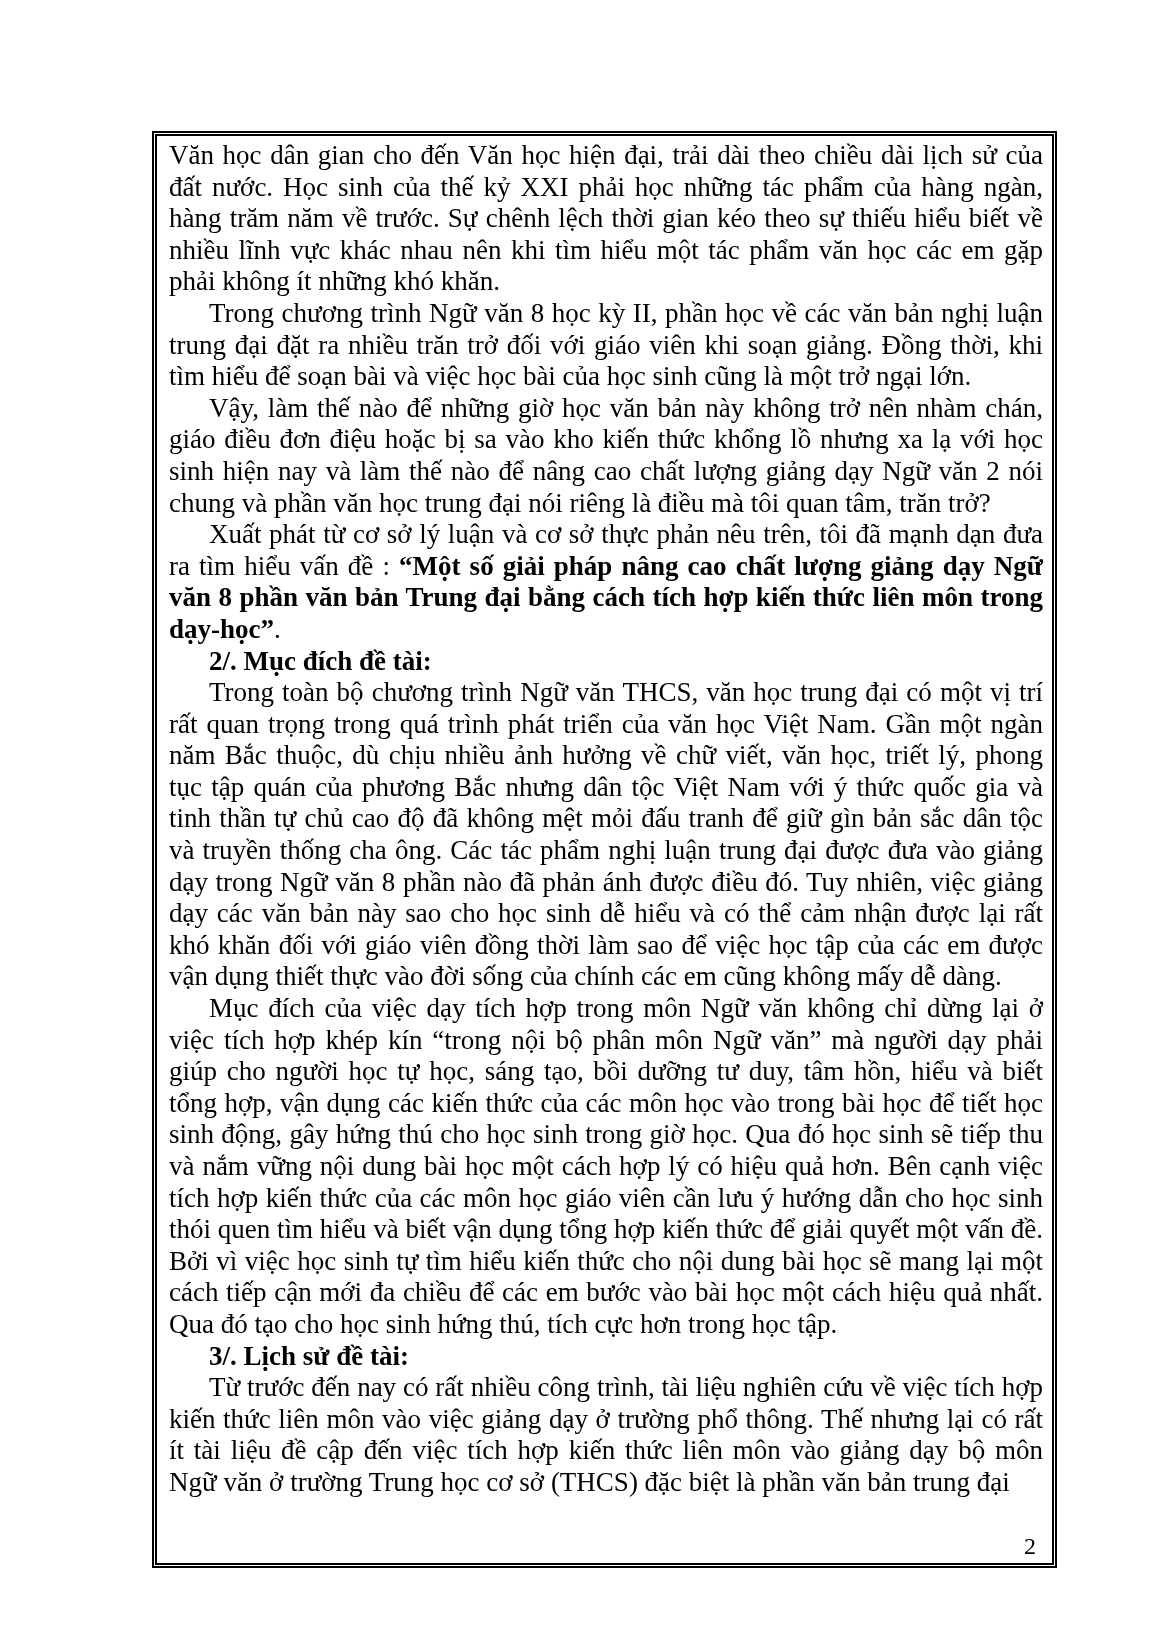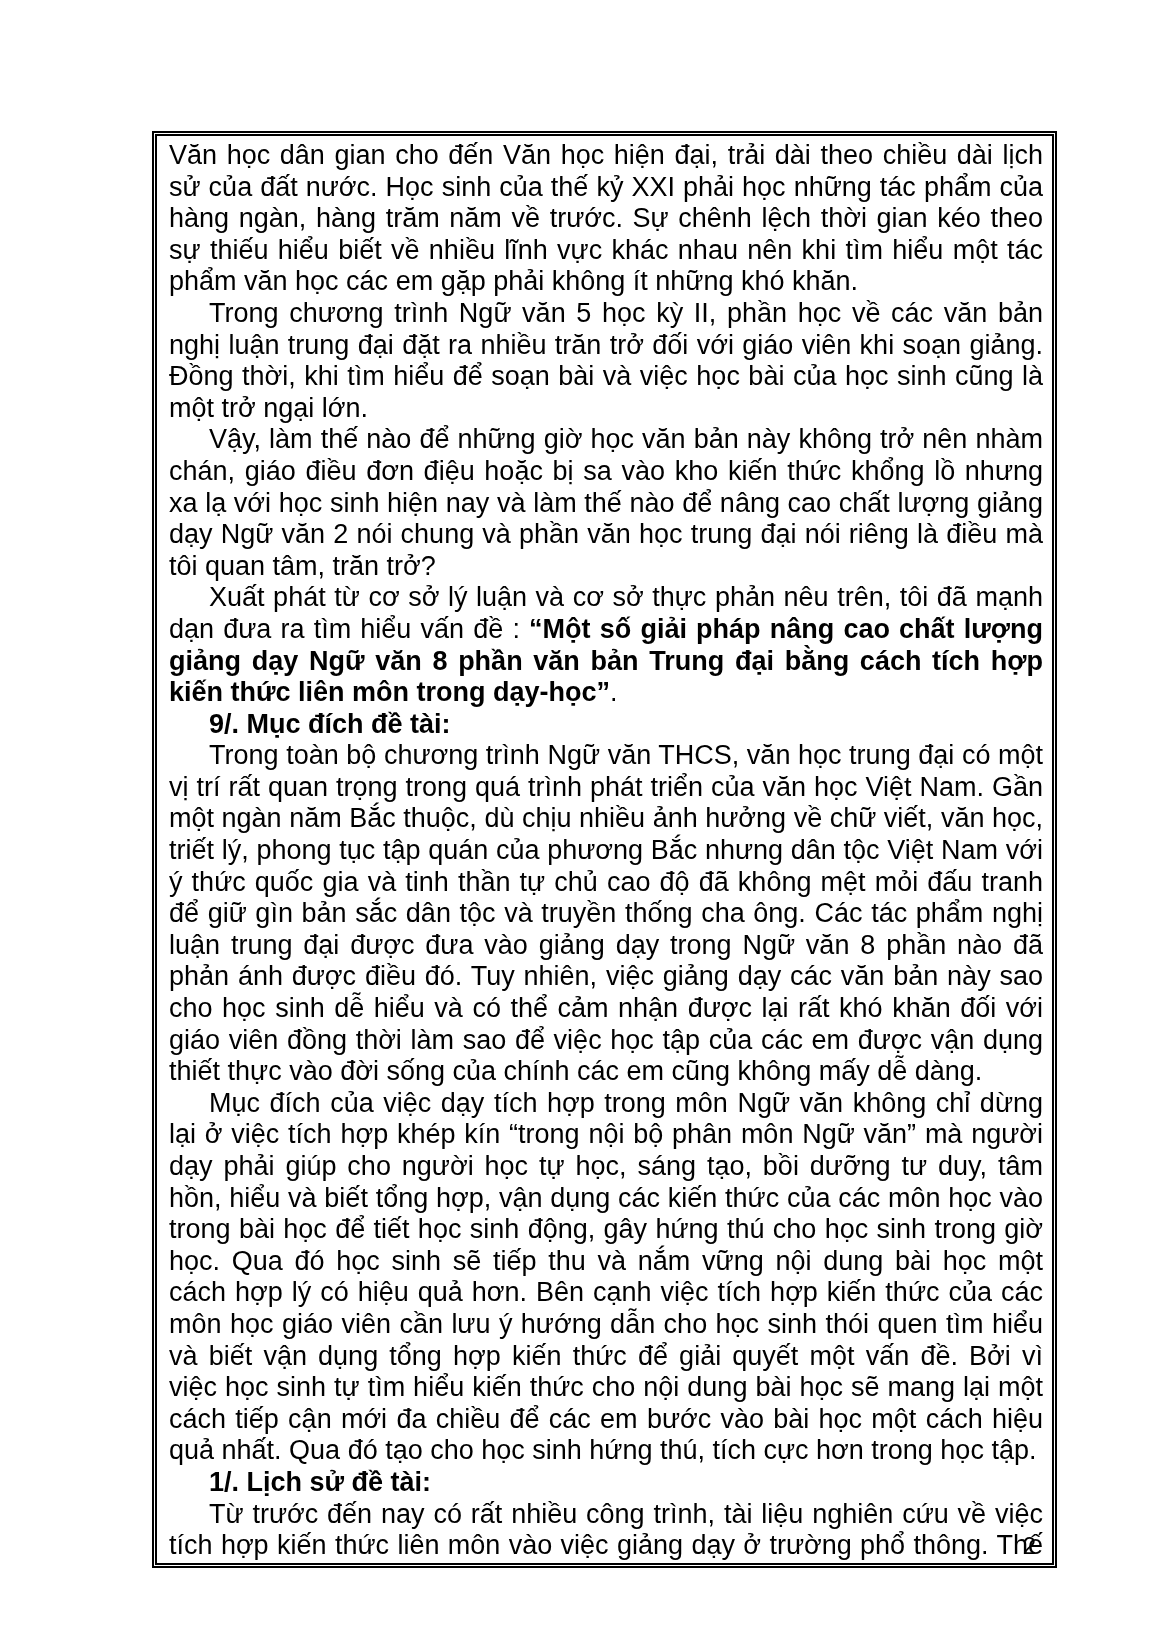--- a/index.html
+++ b/index.html
@@ -5,21 +5,21 @@
   html, body {
     margin: 0;
     padding: 0;
     background: #ffffff;
   }
   .page {
     position: relative;
     width: 1158px;
     height: 1637px;
     background: #ffffff;
-    font-family: Liberation Sans, sans-serif;
+    font-family: Liberation Serif, serif;
     color: #000000;
   }
   .frame {
     position: absolute;
     left: 152px;
     top: 131px;
     width: 905px;
     height: 1437px;
     box-sizing: border-box;
     border: 5px double #000000;
@@ -51,24 +51,24 @@
     line-height: 28px;
   }
 </style>
 </head>
 <body>
 
 <div class="page">
   <div class="frame">
     <div class="text-body">
         <p class="para">Văn học dân gian cho đến Văn học hiện đại, trải dài theo chiều dài lịch sử của đất nước. Học sinh của thế kỷ XXI phải học những tác phẩm của hàng ngàn, hàng trăm năm về trước. Sự chênh lệch thời gian kéo theo sự thiếu hiểu biết về nhiều lĩnh vực khác nhau nên khi tìm hiểu một tác phẩm văn học các em gặp phải không ít những khó khăn.</p>
-        <p class="para indent">Trong chương trình Ngữ văn 5 học kỳ II, phần học về các văn bản nghị luận trung đại đặt ra nhiều trăn trở đối với giáo viên khi soạn giảng. Đồng thời, khi tìm hiểu để soạn bài và việc học bài của học sinh cũng là một trở ngại lớn.</p>
+        <p class="para indent">Trong chương trình Ngữ văn 8 học kỳ II, phần học về các văn bản nghị luận trung đại đặt ra nhiều trăn trở đối với giáo viên khi soạn giảng. Đồng thời, khi tìm hiểu để soạn bài và việc học bài của học sinh cũng là một trở ngại lớn.</p>
         <p class="para indent">Vậy, làm thế nào để những giờ học văn bản này không trở nên nhàm chán, giáo điều đơn điệu hoặc bị sa vào kho kiến thức khổng lồ nhưng xa lạ với học sinh hiện nay và làm thế nào để nâng cao chất lượng giảng dạy Ngữ văn 2 nói chung và phần văn học trung đại nói riêng là điều mà tôi quan tâm, trăn trở?</p>
         <p class="para indent"><span>Xuất phát từ cơ sở lý luận và cơ sở thực phản nêu trên, tôi đã mạnh dạn đưa ra tìm hiểu vấn đề : </span><span class="bold-inline">“Một số giải pháp nâng cao chất lượng giảng dạy Ngữ văn 8 phần văn bản Trung đại bằng cách tích hợp kiến thức liên môn trong dạy-học”</span><span>.</span></p>
-        <p class="para indent heading">9/. Mục đích đề tài:</p>
+        <p class="para indent heading">2/. Mục đích đề tài:</p>
         <p class="para indent">Trong toàn bộ chương trình Ngữ văn THCS, văn học trung đại có một vị trí rất quan trọng trong quá trình phát triển của văn học Việt Nam. Gần một ngàn năm Bắc thuộc, dù chịu nhiều ảnh hưởng về chữ viết, văn học, triết lý, phong tục tập quán của phương Bắc nhưng dân tộc Việt Nam với ý thức quốc gia và tinh thần tự chủ cao độ đã không mệt mỏi đấu tranh để giữ gìn bản sắc dân tộc và truyền thống cha ông. Các tác phẩm nghị luận trung đại được đưa vào giảng dạy trong Ngữ văn 8 phần nào đã phản ánh được điều đó. Tuy nhiên, việc giảng dạy các văn bản này sao cho học sinh dễ hiểu và có thể cảm nhận được lại rất khó khăn đối với giáo viên đồng thời làm sao để việc học tập của các em được vận dụng thiết thực vào đời sống của chính các em cũng không mấy dễ dàng.</p>
         <p class="para indent">Mục đích của việc dạy tích hợp trong môn Ngữ văn không chỉ dừng lại ở việc tích hợp khép kín “trong nội bộ phân môn Ngữ văn” mà người dạy phải giúp cho người học tự học, sáng tạo, bồi dưỡng tư duy, tâm hồn, hiểu và biết tổng hợp, vận dụng các kiến thức của các môn học vào trong bài học để tiết học sinh động, gây hứng thú cho học sinh trong giờ học. Qua đó học sinh sẽ tiếp thu và nắm vững nội dung bài học một cách hợp lý có hiệu quả hơn. Bên cạnh việc tích hợp kiến thức của các môn học giáo viên cần lưu ý hướng dẫn cho học sinh thói quen tìm hiểu và biết vận dụng tổng hợp kiến thức để giải quyết một vấn đề. Bởi vì việc học sinh tự tìm hiểu kiến thức cho nội dung bài học sẽ mang lại một cách tiếp cận mới đa chiều để các em bước vào bài học một cách hiệu quả nhất. Qua đó tạo cho học sinh hứng thú, tích cực hơn trong học tập.</p>
-        <p class="para indent heading">1/. Lịch sử đề tài:</p>
+        <p class="para indent heading">3/. Lịch sử đề tài:</p>
         <p class="para indent">Từ trước đến nay có rất nhiều công trình, tài liệu nghiên cứu về việc tích hợp kiến thức liên môn vào việc giảng dạy ở trường phổ thông. Thế nhưng lại có rất ít tài liệu đề cập đến việc tích hợp kiến thức liên môn vào giảng dạy bộ môn Ngữ văn ở trường Trung học cơ sở (THCS) đặc biệt là phần văn bản trung đại</p>
       </div>
     <div class="page-number">2</div>
   </div>
 </div>
 
 </body></html>

